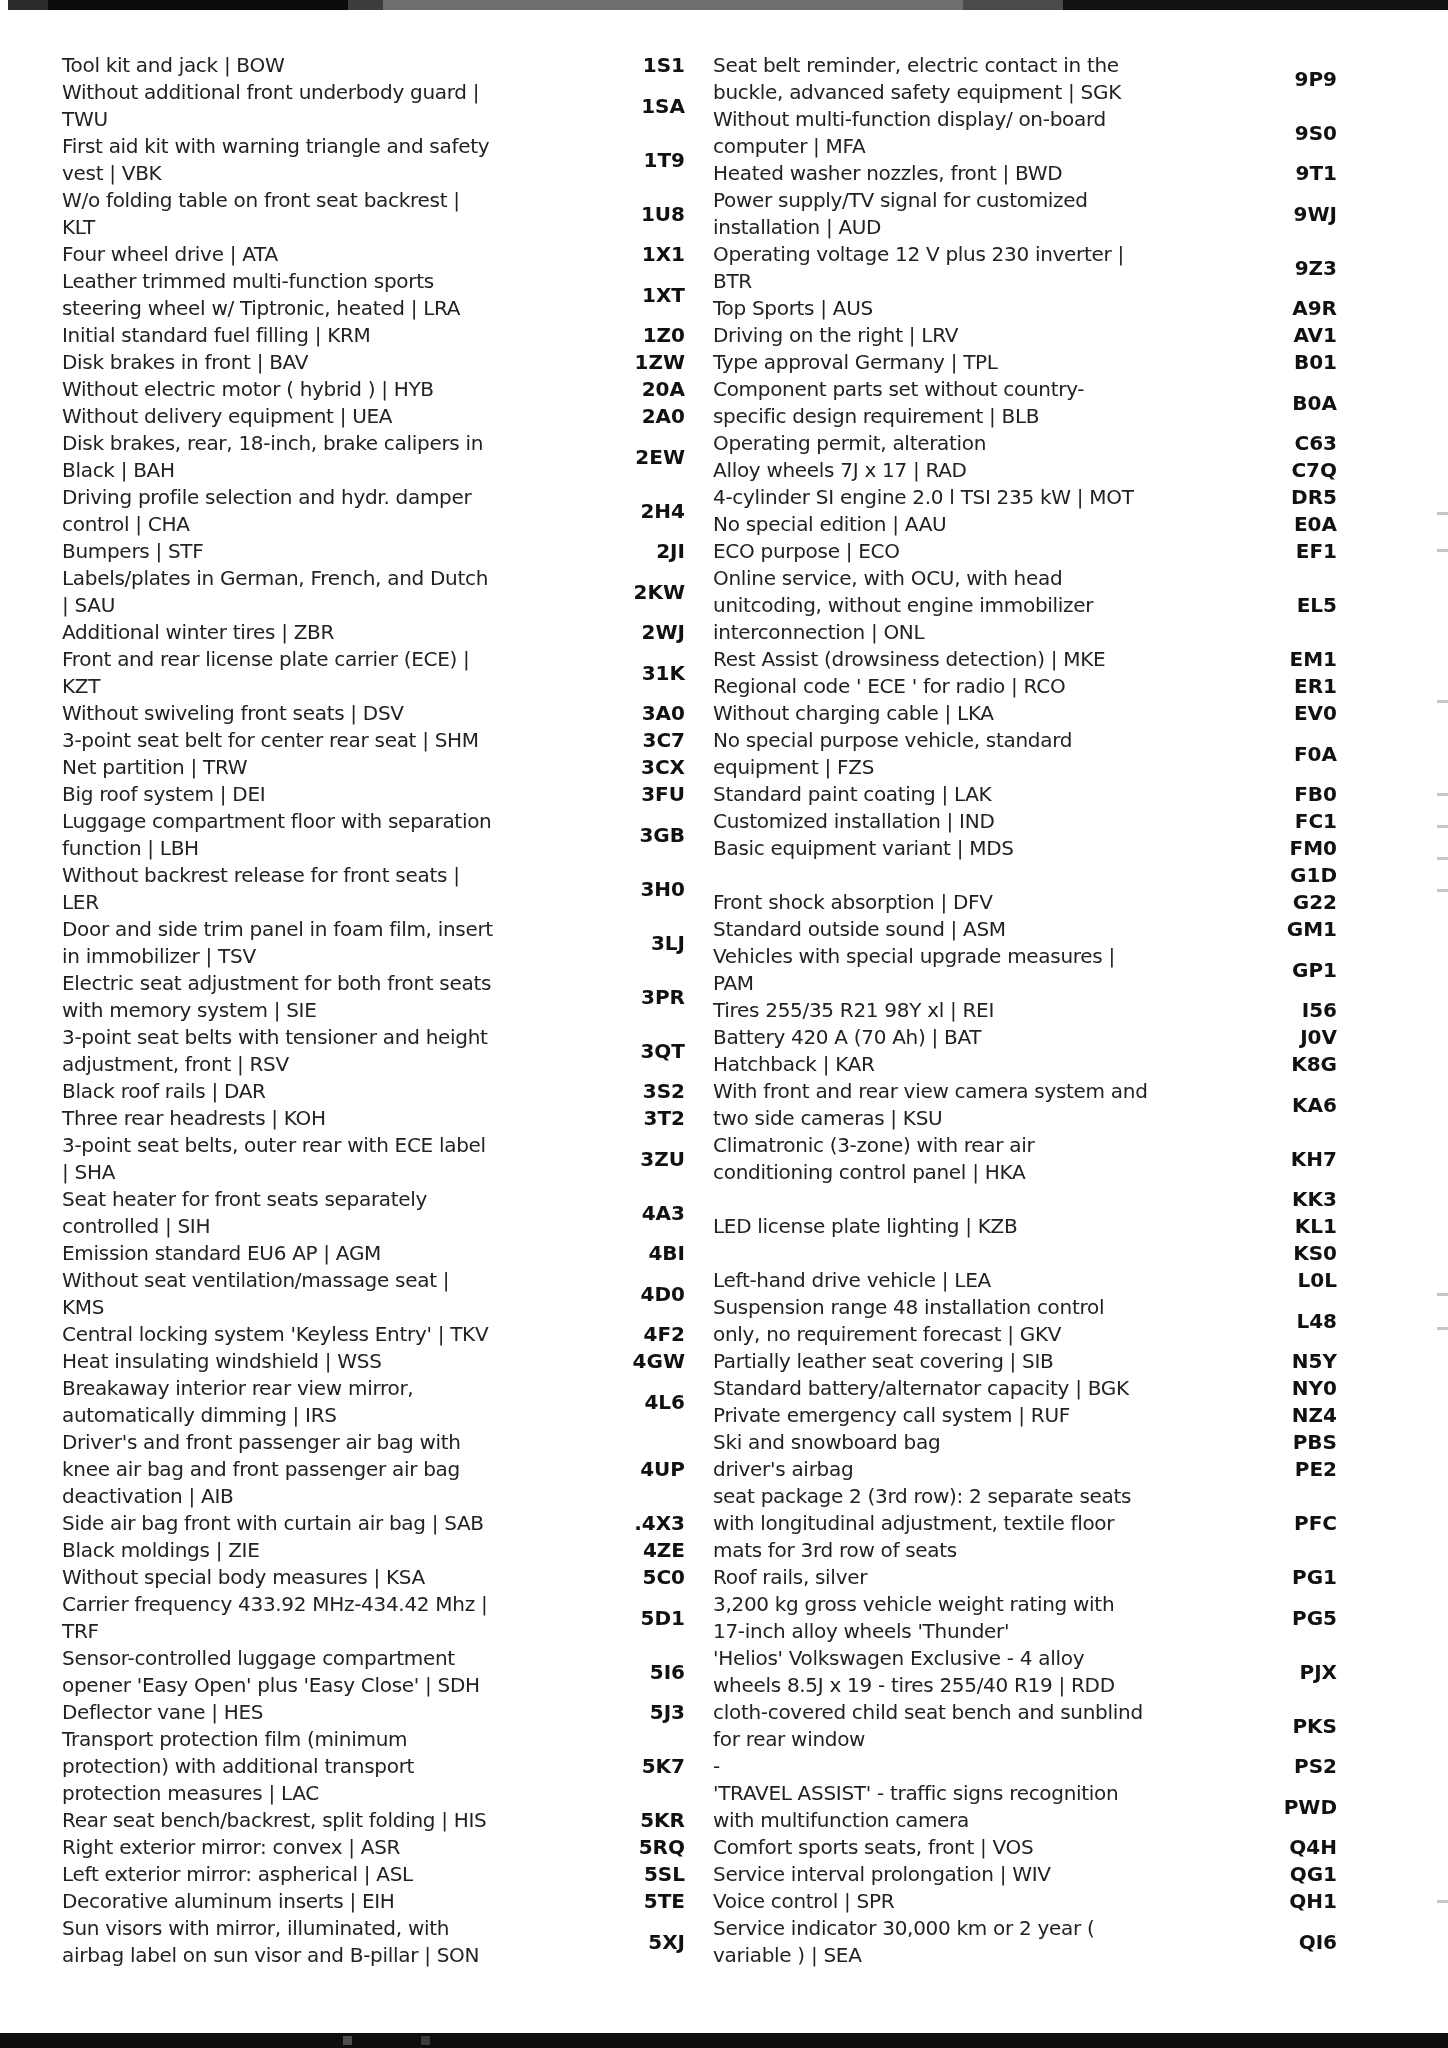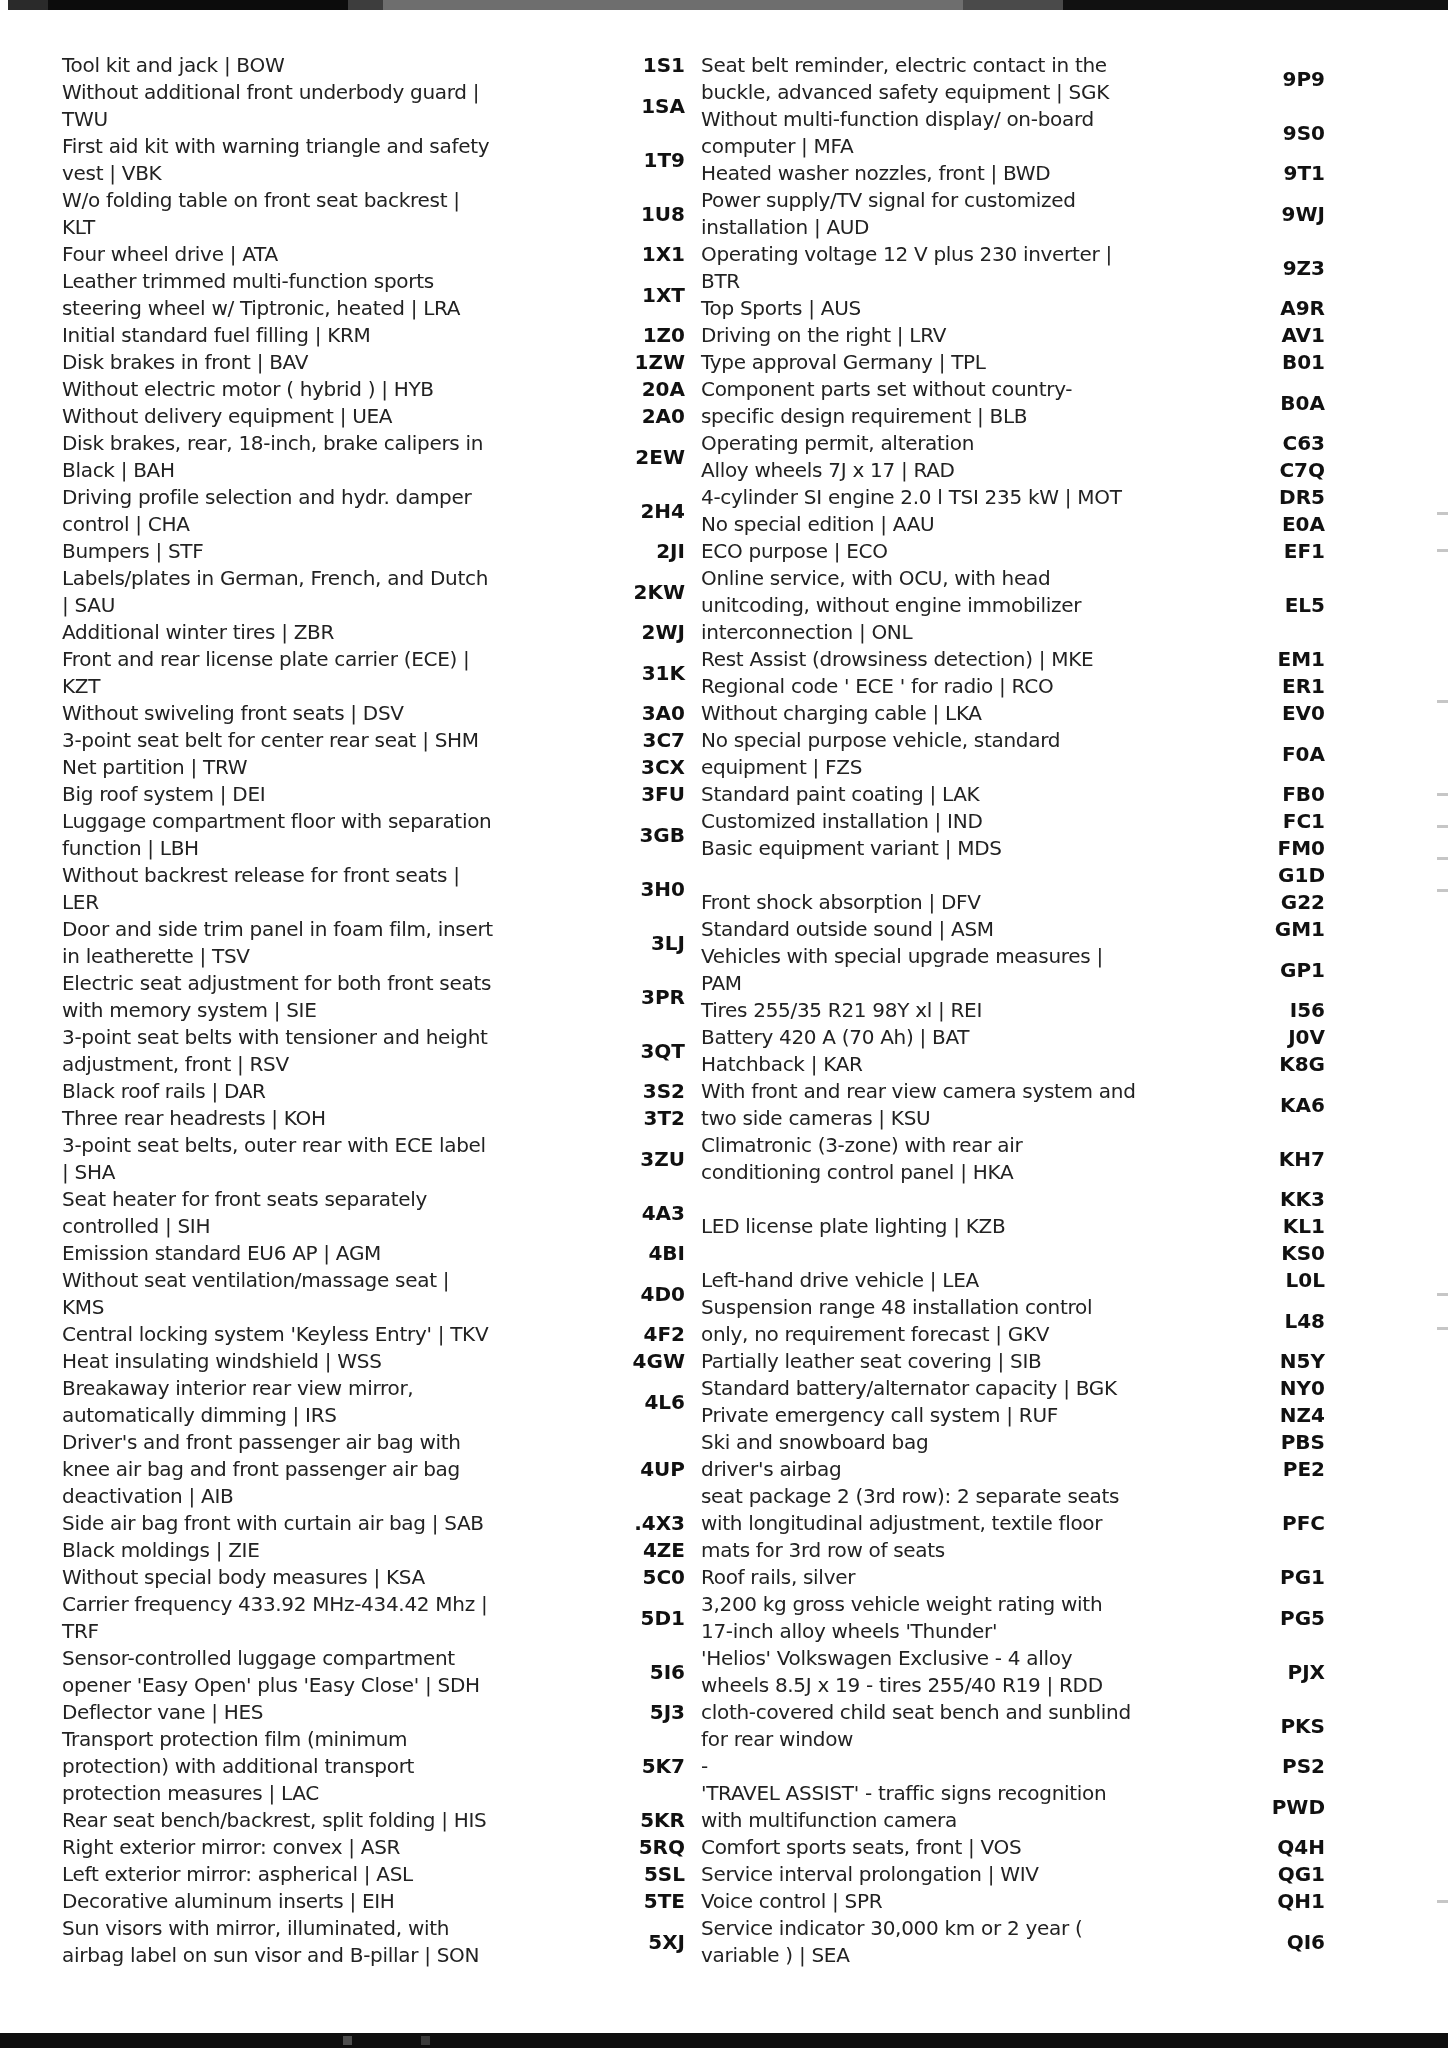--- a/index.html
+++ b/index.html
@@ -13,21 +13,21 @@
   }
   .scan-bar-top { position: absolute; top: 0; left: 0; width: 1448px; height: 10px; display: flex; }
   .scan-bar-top .seg { height: 100%; }
   .scan-bar-bottom { position: absolute; bottom: 0; left: 0; width: 1448px; height: 15px; background: #0e0e0e; }
   .scan-bar-bottom .notch { position: absolute; top: 3px; width: 9px; height: 9px; background: #4d4d4d; }
   .edge-dash { position: absolute; right: 0; width: 11px; height: 3px; background: #c6c6c6; }
 
   .content { position: absolute; top: 52px; left: 0; display: flex; align-items: flex-start; }
   .col { display: block; }
   .col-left  { margin-left: 62px; width: 623px; }
-  .col-right { margin-left: 16px; width: 624px; }
+  .col-right { margin-left: 28px; width: 624px; }
 
   .row { display: flex; align-items: center; }
   .desc {
     width: 505px;
     white-space: pre;
     font-size: 20px;
     line-height: 27px;
     letter-spacing: -0.3px;
     color: #222222;
   }
@@ -151,21 +151,21 @@
 function | LBH</span>
           <span class="code">3GB</span>
         </div>
         <div class="row">
           <span class="desc">Without backrest release for front seats |
 LER</span>
           <span class="code">3H0</span>
         </div>
         <div class="row">
           <span class="desc">Door and side trim panel in foam film, insert
-in leatherette | TSV</span>
+in immobilizer | TSV</span>
           <span class="code">3LJ</span>
         </div>
         <div class="row">
           <span class="desc">Electric seat adjustment for both front seats
 with memory system | SIE</span>
           <span class="code">3PR</span>
         </div>
         <div class="row">
           <span class="desc">3-point seat belts with tensioner and height
 adjustment, front | RSV</span>

